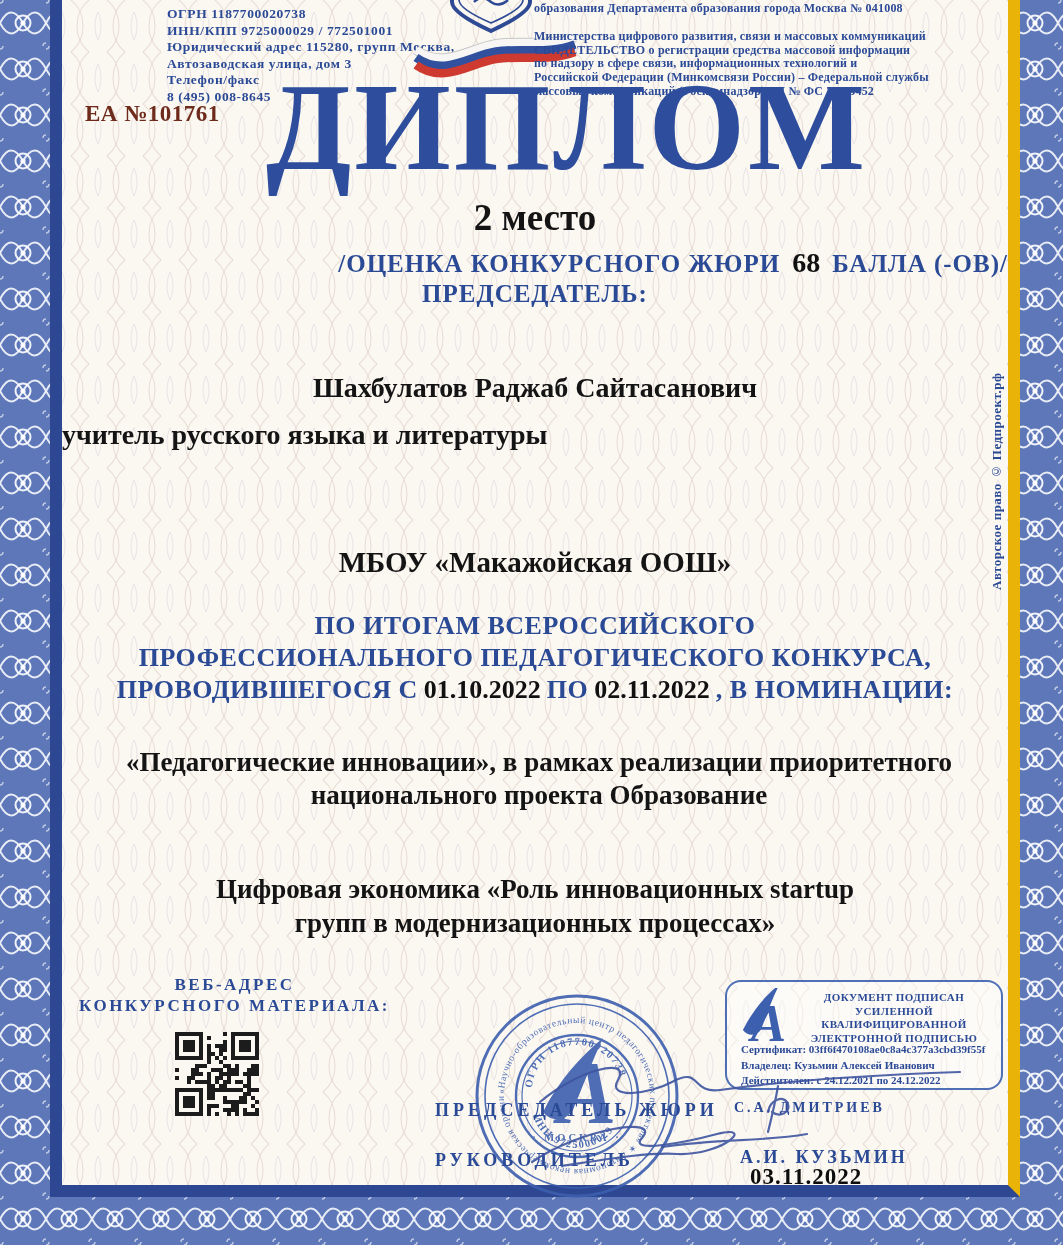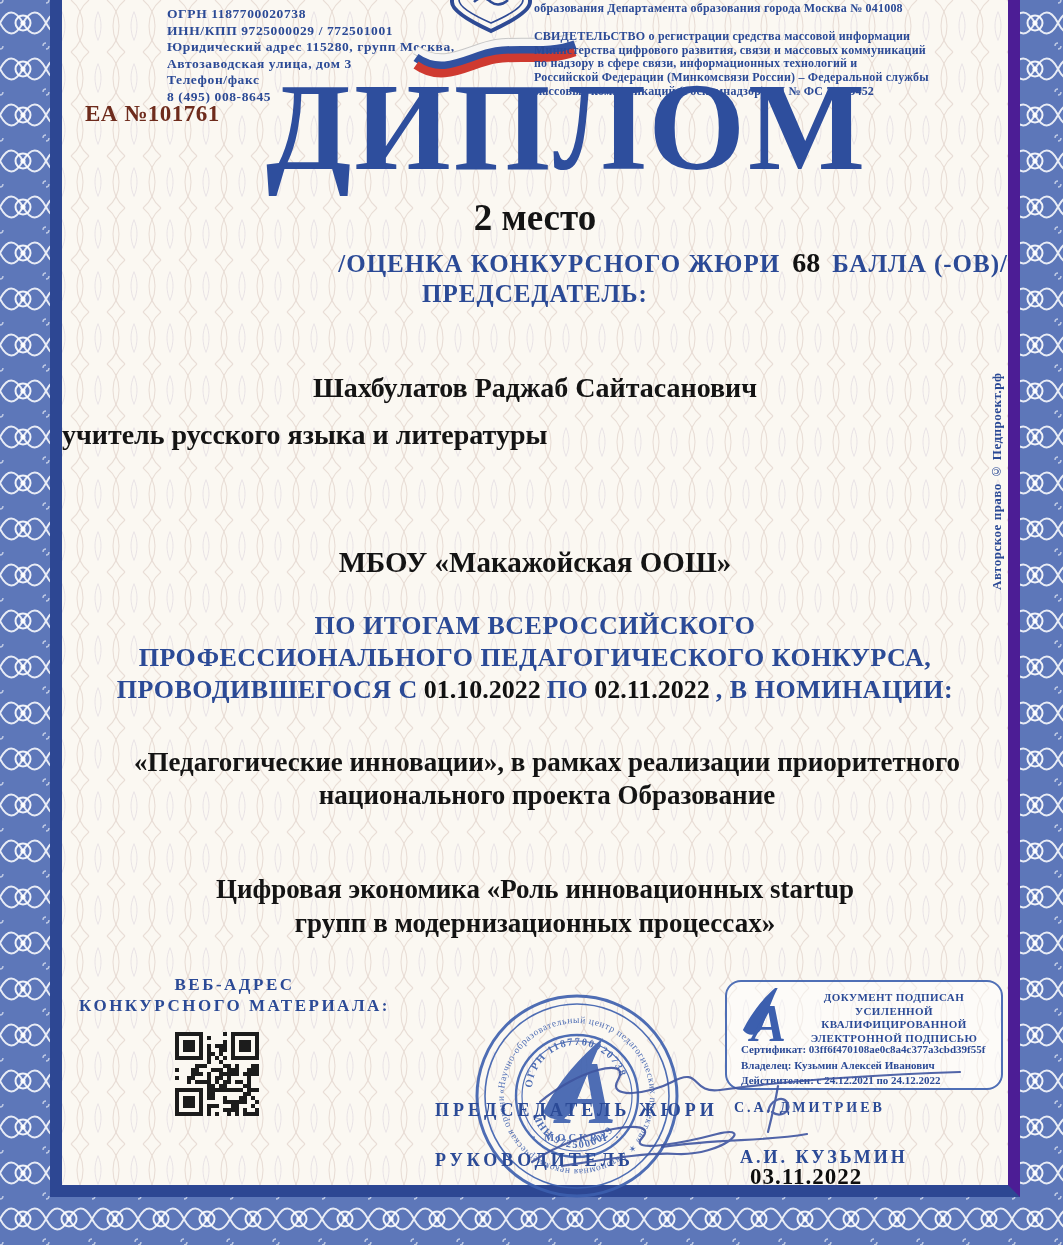--- a/index.html
+++ b/index.html
@@ -4,21 +4,21 @@
 <style>
   html,body{margin:0;padding:0;}
   body{
     width:1063px;height:1245px;position:relative;overflow:hidden;
     background:#5d77b9;
     font-family:"Liberation Serif","DejaVu Serif",serif;
   }
   .orn-bg{position:absolute;inset:0;z-index:0;}
   .panel{
     position:absolute;left:50px;top:0;width:970px;height:1197px;box-sizing:border-box;
-    border-left:12px solid #2d4793;border-right:12px solid #4c1d95;border-bottom:12px solid #2d4793;
+    border-left:12px solid #2d4793;border-right:12px solid #eab308;border-bottom:12px solid #2d4793;
     background:#fbf8f2;z-index:1;
   }
   .guil{position:absolute;inset:0;width:100%;height:100%;z-index:0;}
   .panel > div, .panel > svg.abs{position:absolute;z-index:3;}
 
   .org-details{left:105px;top:6px;font-weight:bold;font-size:13.5px;line-height:16.5px;letter-spacing:.6px;color:#2b4a96;}
   .license{left:472px;top:2px;width:472px;font-weight:bold;font-size:12px;line-height:13.8px;letter-spacing:.2px;color:#2b4a96;}
   .license .gap{height:14px;}
 
   .ea-number{left:23px;top:101px;font-weight:bold;font-size:23px;color:#6e2b1c;letter-spacing:.5px;}
@@ -28,21 +28,21 @@
   .jury .score{color:#111;font-size:28px;margin:0 12px;letter-spacing:0;}
   .awarded{left:0;top:280px;width:946px;text-align:center;font-weight:bold;font-size:25px;color:#2b4a96;letter-spacing:1px;}
 
   .recipient-name{left:0;top:372px;width:946px;text-align:center;font-weight:bold;font-size:28px;color:#141414;}
   .recipient-role{left:0;top:419px;width:946px;text-align:left;font-weight:bold;font-size:28px;color:#141414;}
   .school{left:0;top:546px;width:946px;text-align:center;font-weight:bold;font-size:29px;color:#141414;}
 
   .contest{left:0;top:610px;width:946px;text-align:center;font-weight:bold;font-size:26px;line-height:32px;color:#2b4a96;letter-spacing:.5px;}
   .contest .date{color:#111;letter-spacing:0;margin:0 6px;}
 
-  .nomination{left:12px;top:746px;width:946px;box-sizing:border-box;padding:0 26px;text-align:center;font-weight:bold;font-size:27px;line-height:33px;color:#141414;}
+  .nomination{left:4px;top:746px;width:946px;box-sizing:border-box;padding:0 26px;text-align:center;font-weight:bold;font-size:27px;line-height:33px;color:#141414;}
   .work-title{left:0;top:872px;width:946px;box-sizing:border-box;padding:0 115px;text-align:center;font-weight:bold;font-size:27px;line-height:34px;color:#141414;}
 
   .web-label{left:0;top:974px;width:345px;text-align:center;font-weight:bold;font-size:17px;line-height:21px;color:#2b4a96;letter-spacing:2.5px;}
   .qr{left:113px;top:1032px;width:84px;height:84px;}
   .qr svg{display:block;background:#fbf8f2;}
 
   .sig-label-chairman{left:373px;top:1100px;font-weight:bold;font-size:18px;color:#2b4a96;letter-spacing:4px;z-index:3;}
   .sig-label-head{left:373px;top:1150px;font-weight:bold;font-size:18px;color:#2b4a96;letter-spacing:4px;z-index:3;}
   .sig-name-chairman{left:672px;top:1100px;font-weight:bold;font-size:14px;color:#2b4a96;letter-spacing:3px;z-index:3;}
   .sig-name-head{left:678px;top:1147px;font-weight:bold;font-size:18px;color:#2b4a96;letter-spacing:3px;z-index:3;}
@@ -116,22 +116,22 @@
   <svg class="abs logo-ribbon" width="168" height="52" viewBox="0 0 168 52">
     <path d="M4,16 C32,36 58,14 84,10 C110,6 136,13 163,3" fill="none" stroke="#c7c7c7" stroke-width="10"></path>
     <path d="M4,16 C32,36 58,14 84,10 C110,6 136,13 163,3" fill="none" stroke="#f7f6f4" stroke-width="8"></path>
     <path d="M4,23.5 C32,43.5 58,21.5 84,17.5 C110,13.5 136,20.5 163,10.5" fill="none" stroke="#31519f" stroke-width="8.5"></path>
     <path d="M4,31 C32,51 58,29 84,25 C110,21 136,28 163,18" fill="none" stroke="#cf3a30" stroke-width="8.5"></path>
   </svg>
 
   <div class="license">
     <div>образования Департамента образования города Москва № 041008</div>
     <div class="gap"></div>
+    <div>Министерства цифрового развития, связи и массовых коммуникаций</div>
     <div>СВИДЕТЕЛЬСТВО о регистрации средства массовой информации</div>
-    <div>Министерства цифрового развития, связи и массовых коммуникаций</div>
     <div>по надзору в сфере связи, информационных технологий и</div>
     <div>Российской Федерации (Минкомсвязи России) – Федеральной службы</div>
     <div>массовых коммуникаций (Роскомнадзор) ЭЛ № ФС 77-75452</div>
   </div>
 
   <div class="ea-number">ЕА №101761</div>
   <div class="doc-title">ДИПЛОМ</div>
   <div class="place">2 место</div>
 
   <div class="jury">

